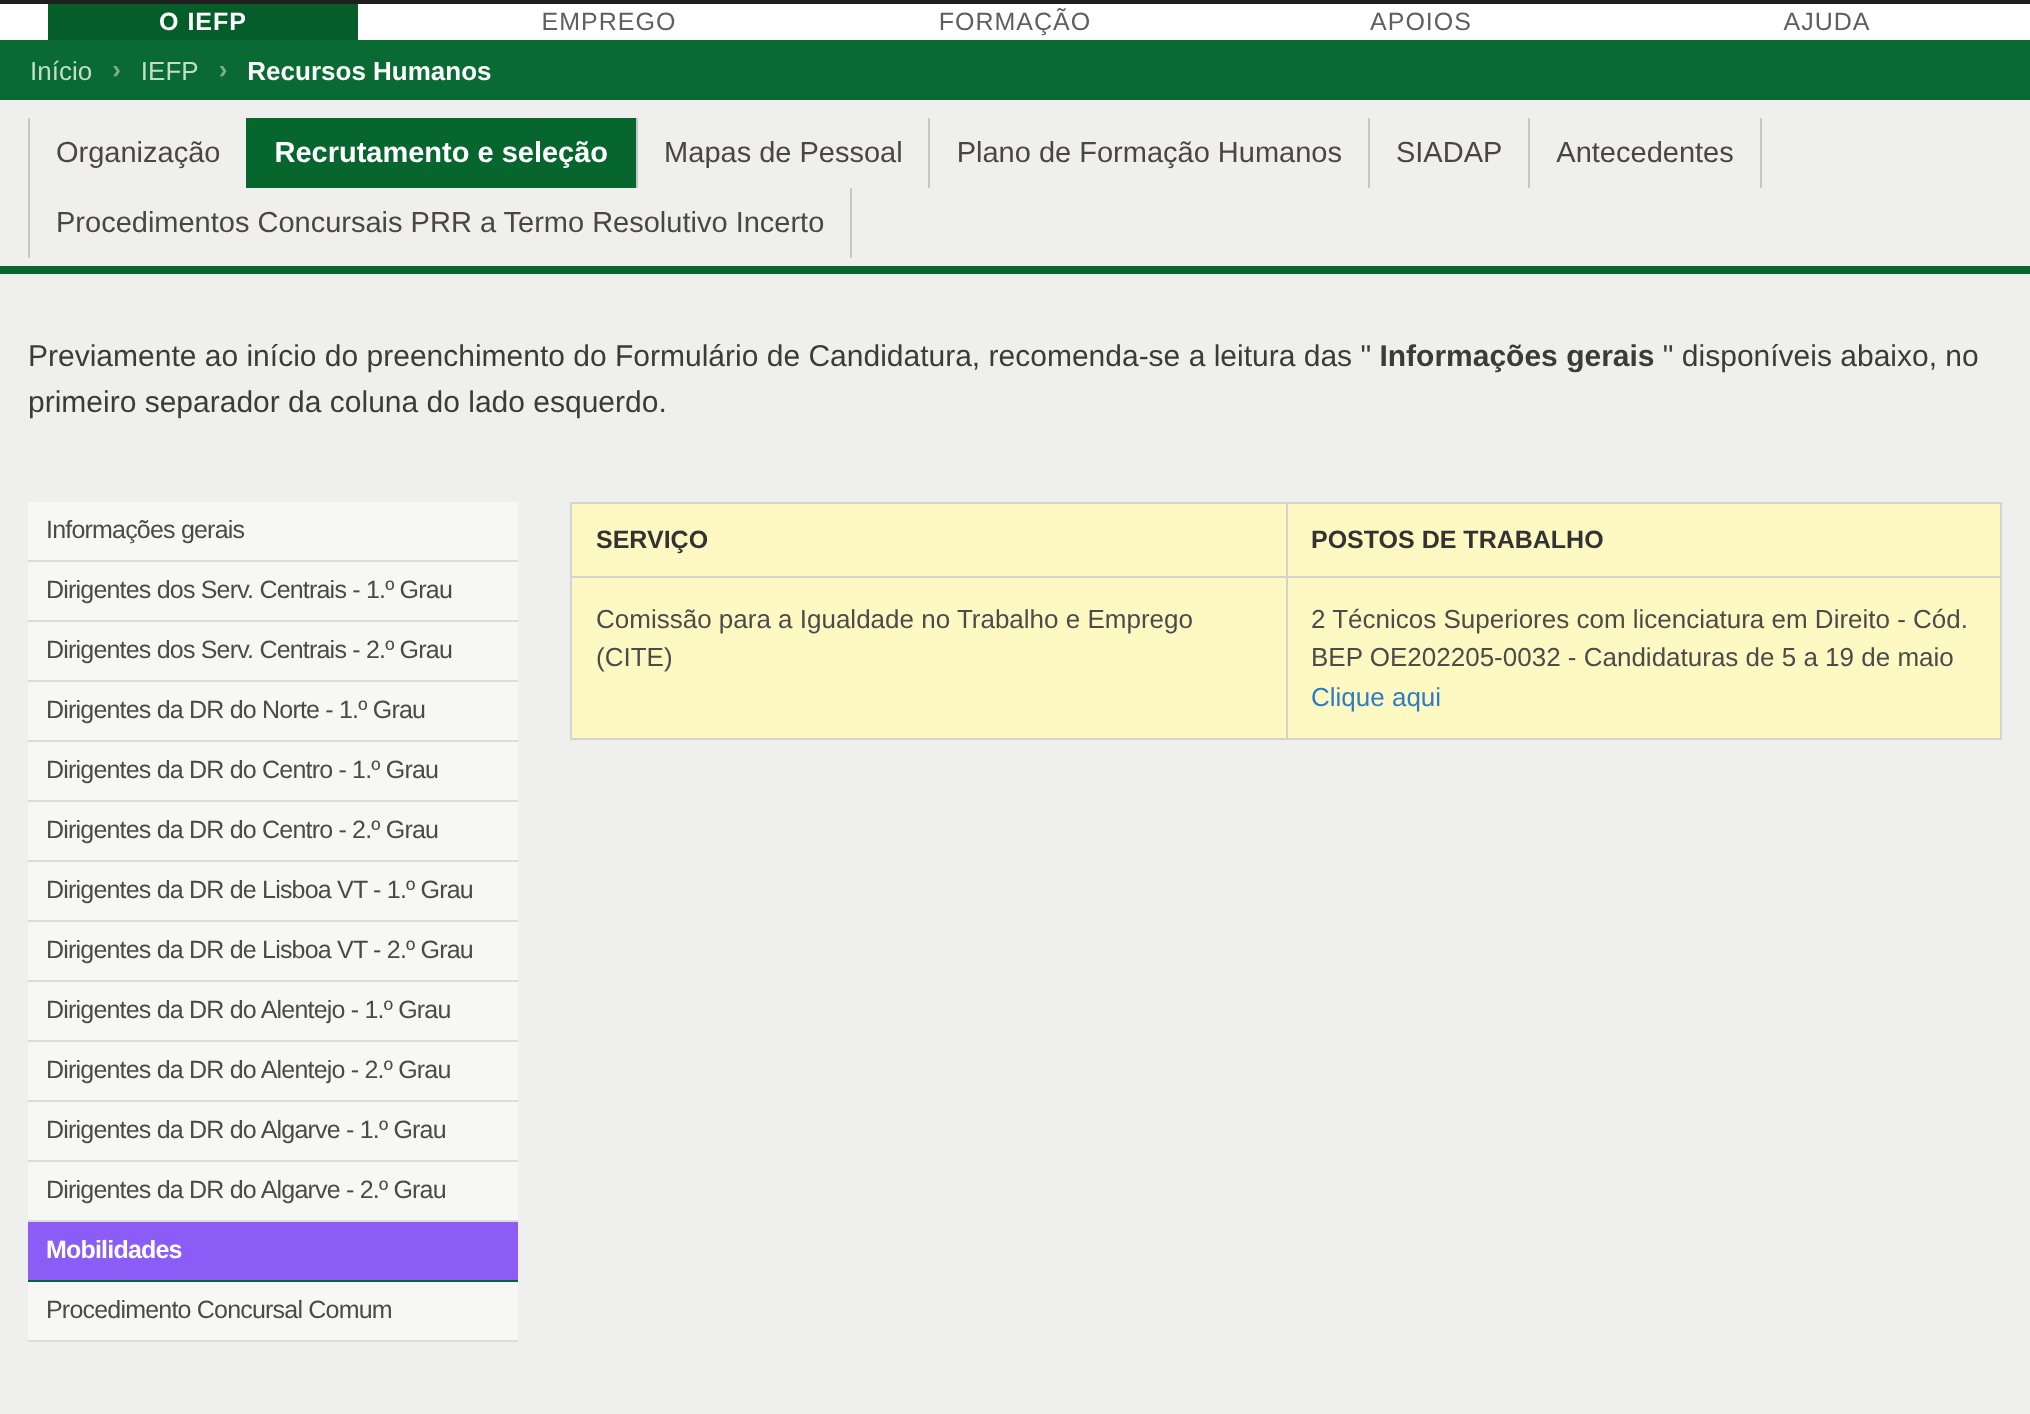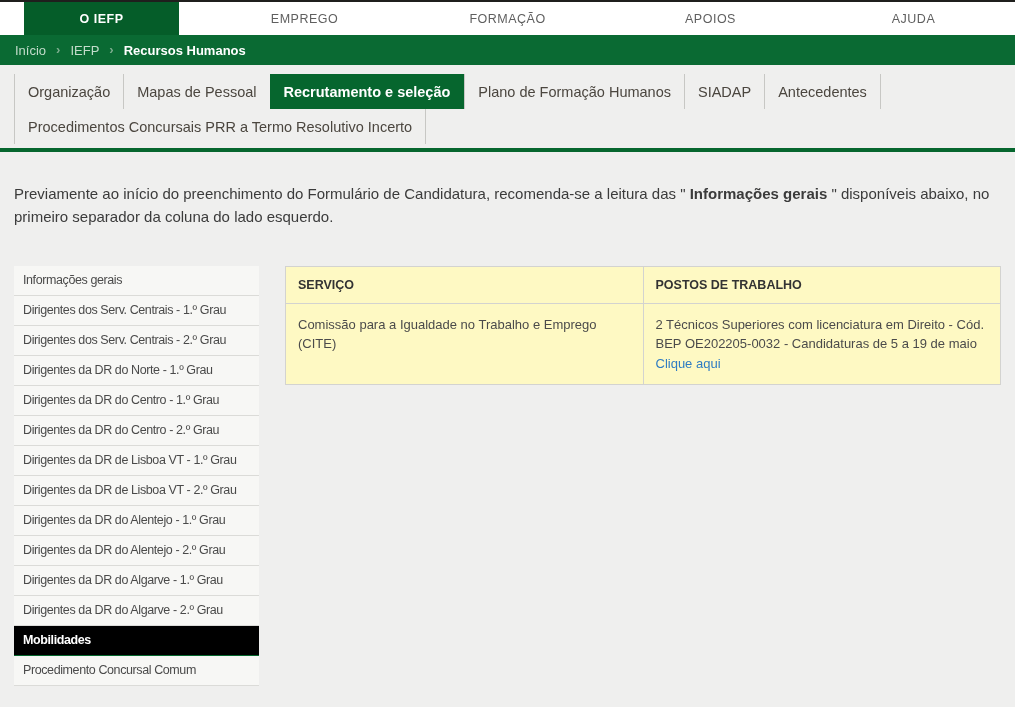--- a/index.html
+++ b/index.html
@@ -6,21 +6,21 @@
   html,body { margin:0; padding:0; }
   body {
     width:1015px; height:707px; overflow:hidden;
     background:#efefee;
     font-family:"Liberation Sans", sans-serif;
     -webkit-font-smoothing:antialiased;
   }
   .top-strip { height:2px; background:#1f1f1d; }
 
   
-  .topnav { display:flex; height:33px; background:#ffffff; align-items:stretch; }
+  .topnav { display:flex; height:18px; background:#ffffff; align-items:stretch; }
   .nav-item { flex:1; display:flex; align-items:center; justify-content:center;
     font-size:12.5px; color:#5f5f5f; letter-spacing:.5px; cursor:pointer; }
   .nav-item .nav-inner { display:flex; align-items:center; height:100%; padding:0 10px; }
   .nav-item.active .nav-inner { background:#055d29; color:#ffffff; font-weight:bold; padding:0 56px; }
 
   
   .breadcrumb { height:30px; background:#0a6a33; display:flex; align-items:center;
     padding:0 15px; gap:10px; font-size:13px; }
   .breadcrumb .crumb { color:#c3dccb; cursor:pointer; text-decoration:none; }
   .breadcrumb .sep { color:#7fae90; font-size:13px; font-weight:bold; transform:translateY(-1px); }
@@ -42,21 +42,21 @@
     color:#3b3b3b; }
   .b { font-weight:bold; }
 
   
   .content { display:flex; align-items:flex-start; padding:0 14px; margin-top:37px; }
 
   .sidebar { width:245px; flex:0 0 245px; background:#f7f7f5; }
   .side-item { height:30px; display:flex; align-items:center; padding:0 9px;
     font-size:12.5px; letter-spacing:-0.4px; color:#4a4a4a; border-bottom:1px solid #dbdbd8;
     cursor:pointer; white-space:nowrap; overflow:hidden; }
-  .side-item.active { background:#000000; color:#ffffff; font-weight:bold;
+  .side-item.active { background:#8b5cf6; color:#ffffff; font-weight:bold;
     border-bottom-color:#06662e; }
 
   .main { flex:1; margin-left:26px; min-width:0; }
   .lead { margin:0 0 13px 0; font-size:15px; line-height:1.45; color:#3b3b3b;
     text-align:justify; }
 
   table.jobs { width:100%; border-collapse:collapse; background:#fef9c3; }
   table.jobs th, table.jobs td { border:1px solid #d3d3d0; text-align:left;
     vertical-align:top; padding:11px 12px; }
   table.jobs th { font-size:12.5px; color:#333333; width:50%; }
@@ -90,22 +90,22 @@
   <a class="crumb">Início</a>
   <span class="sep">›</span>
   <a class="crumb">IEFP</a>
   <span class="sep">›</span>
   <span class="current">Recursos Humanos</span>
 </div>
 
 <div class="tabs">
   <div class="tab-row">
     <div class="tab">Organização</div>
+    <div class="tab active">Recrutamento e seleção</div>
     <div class="tab">Mapas de Pessoal</div>
-    <div class="tab active">Recrutamento e seleção</div>
     <div class="tab">Plano de Formação Humanos</div>
     <div class="tab">SIADAP</div>
     <div class="tab">Antecedentes</div>
   </div>
   <div class="tab-row">
     <div class="tab">Procedimentos Concursais PRR a Termo Resolutivo Incerto</div>
   </div>
 </div>
 <div class="green-rule"></div>
 

